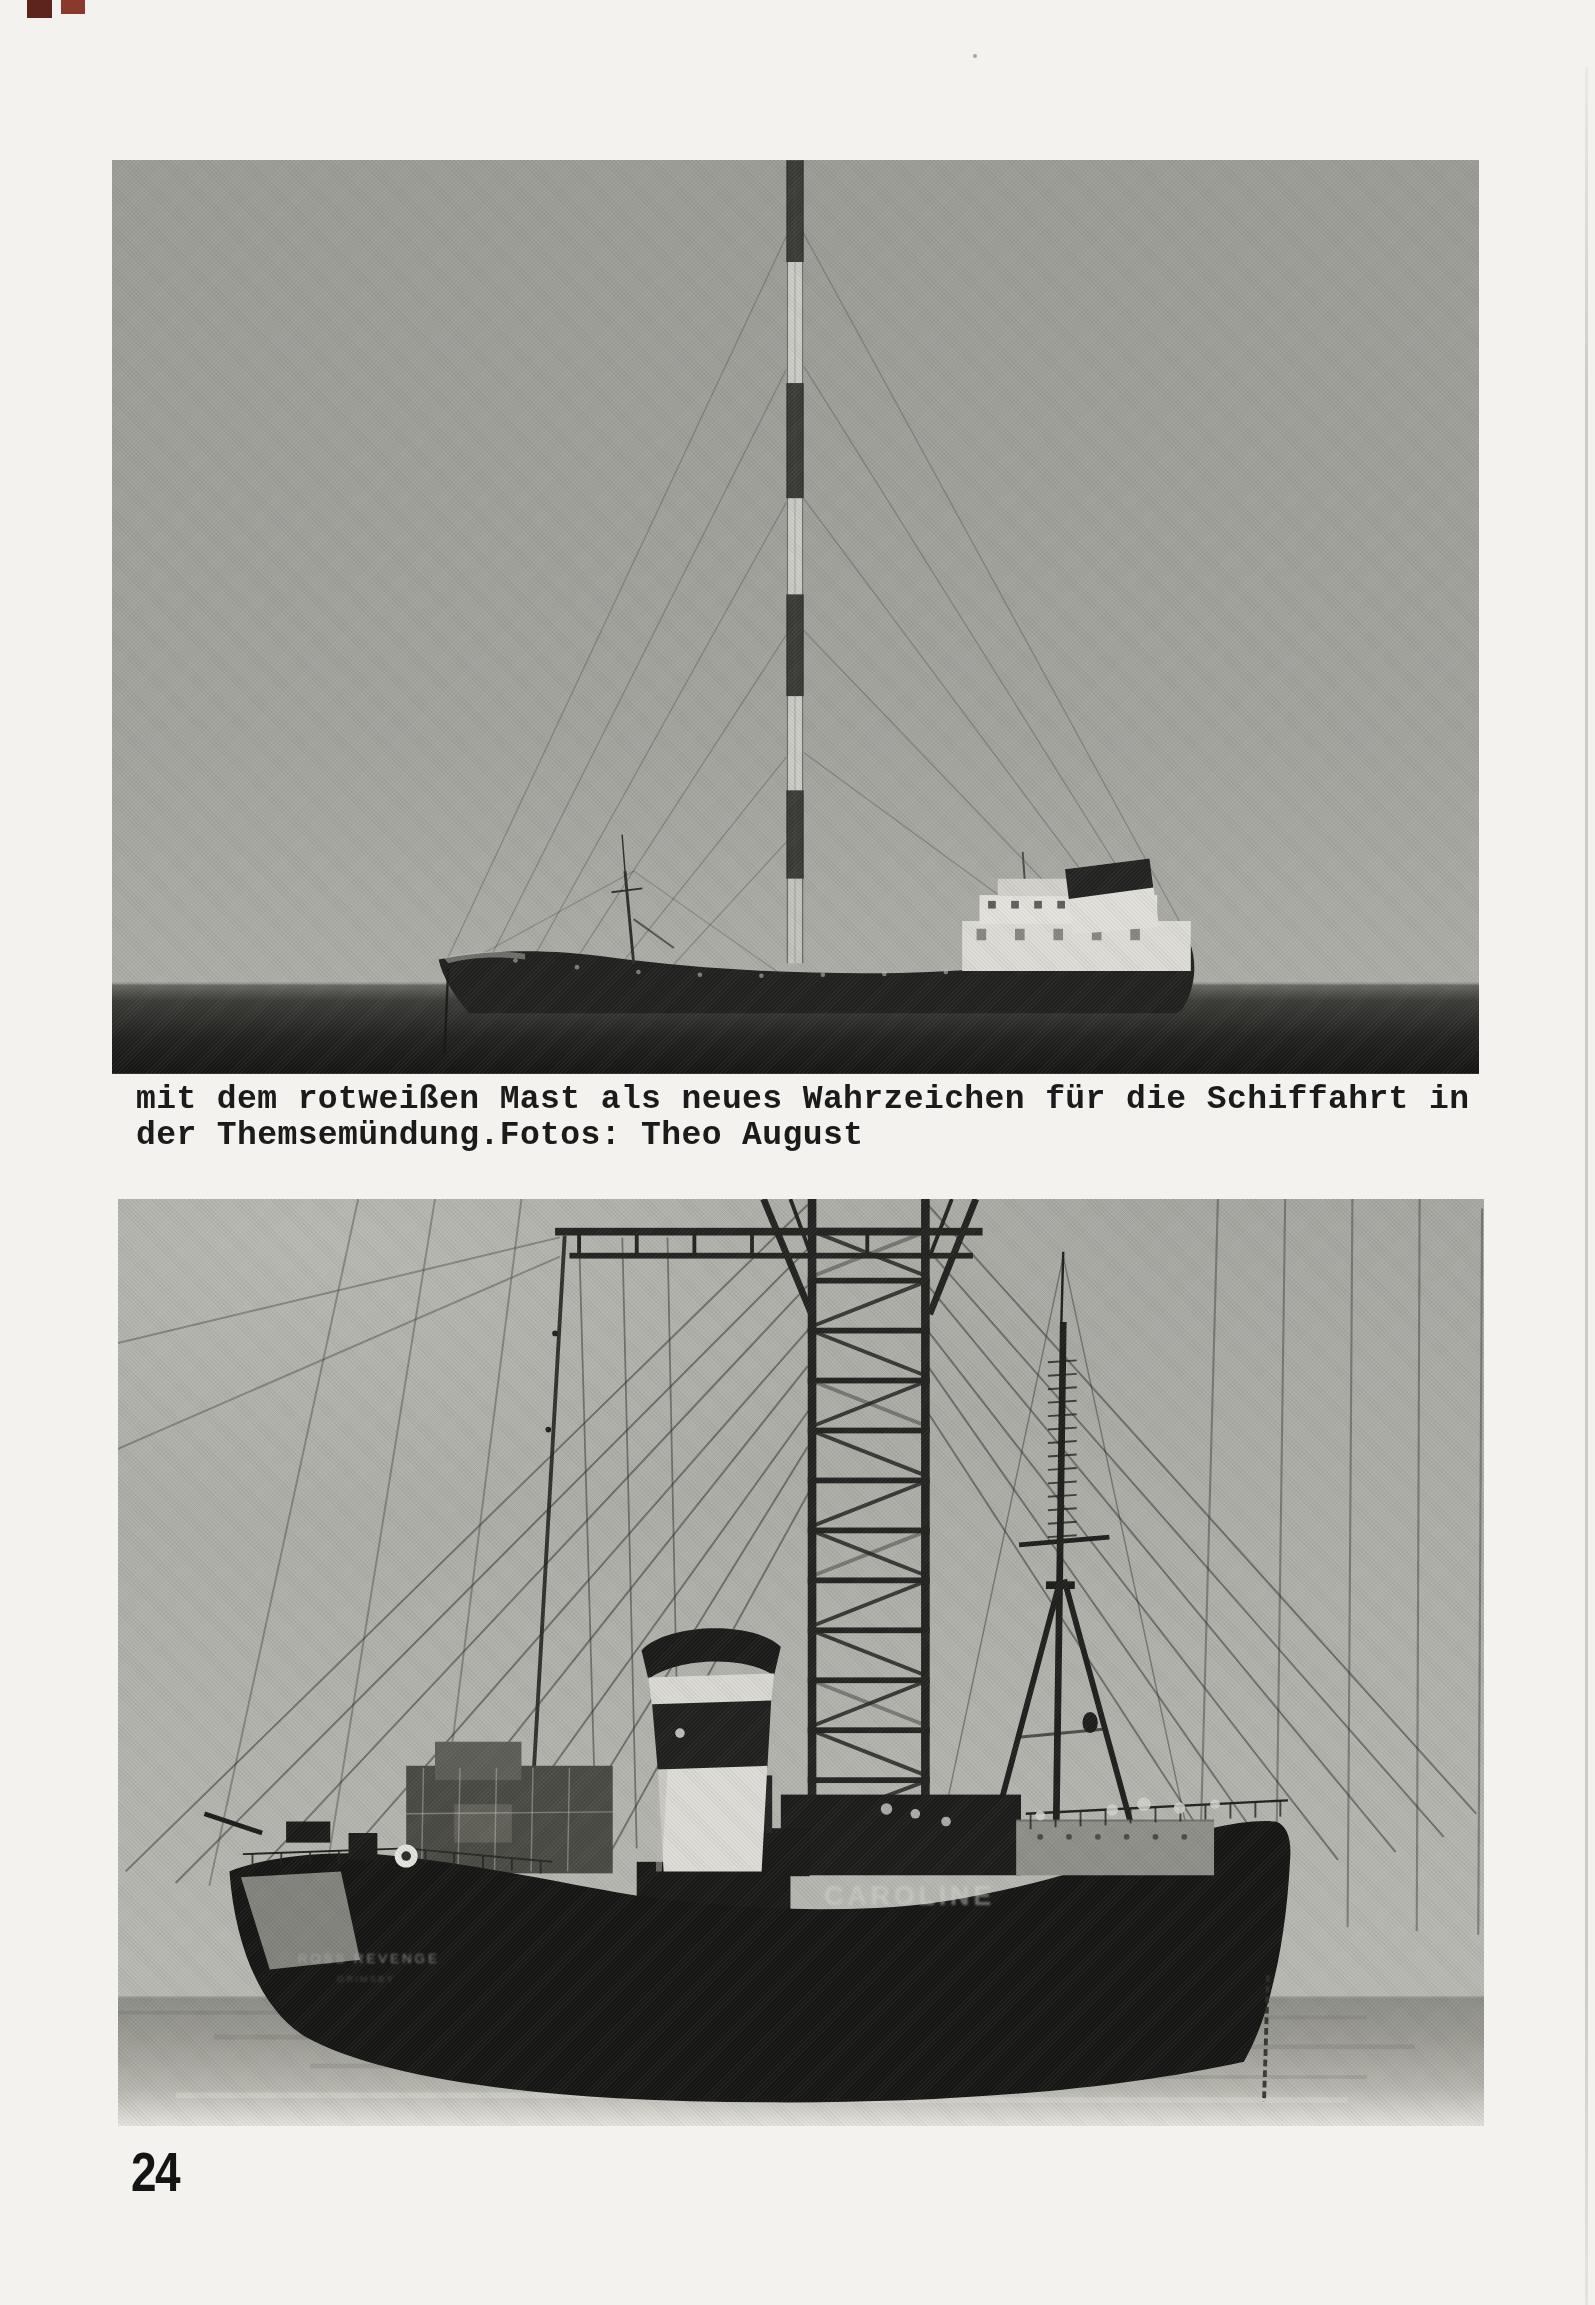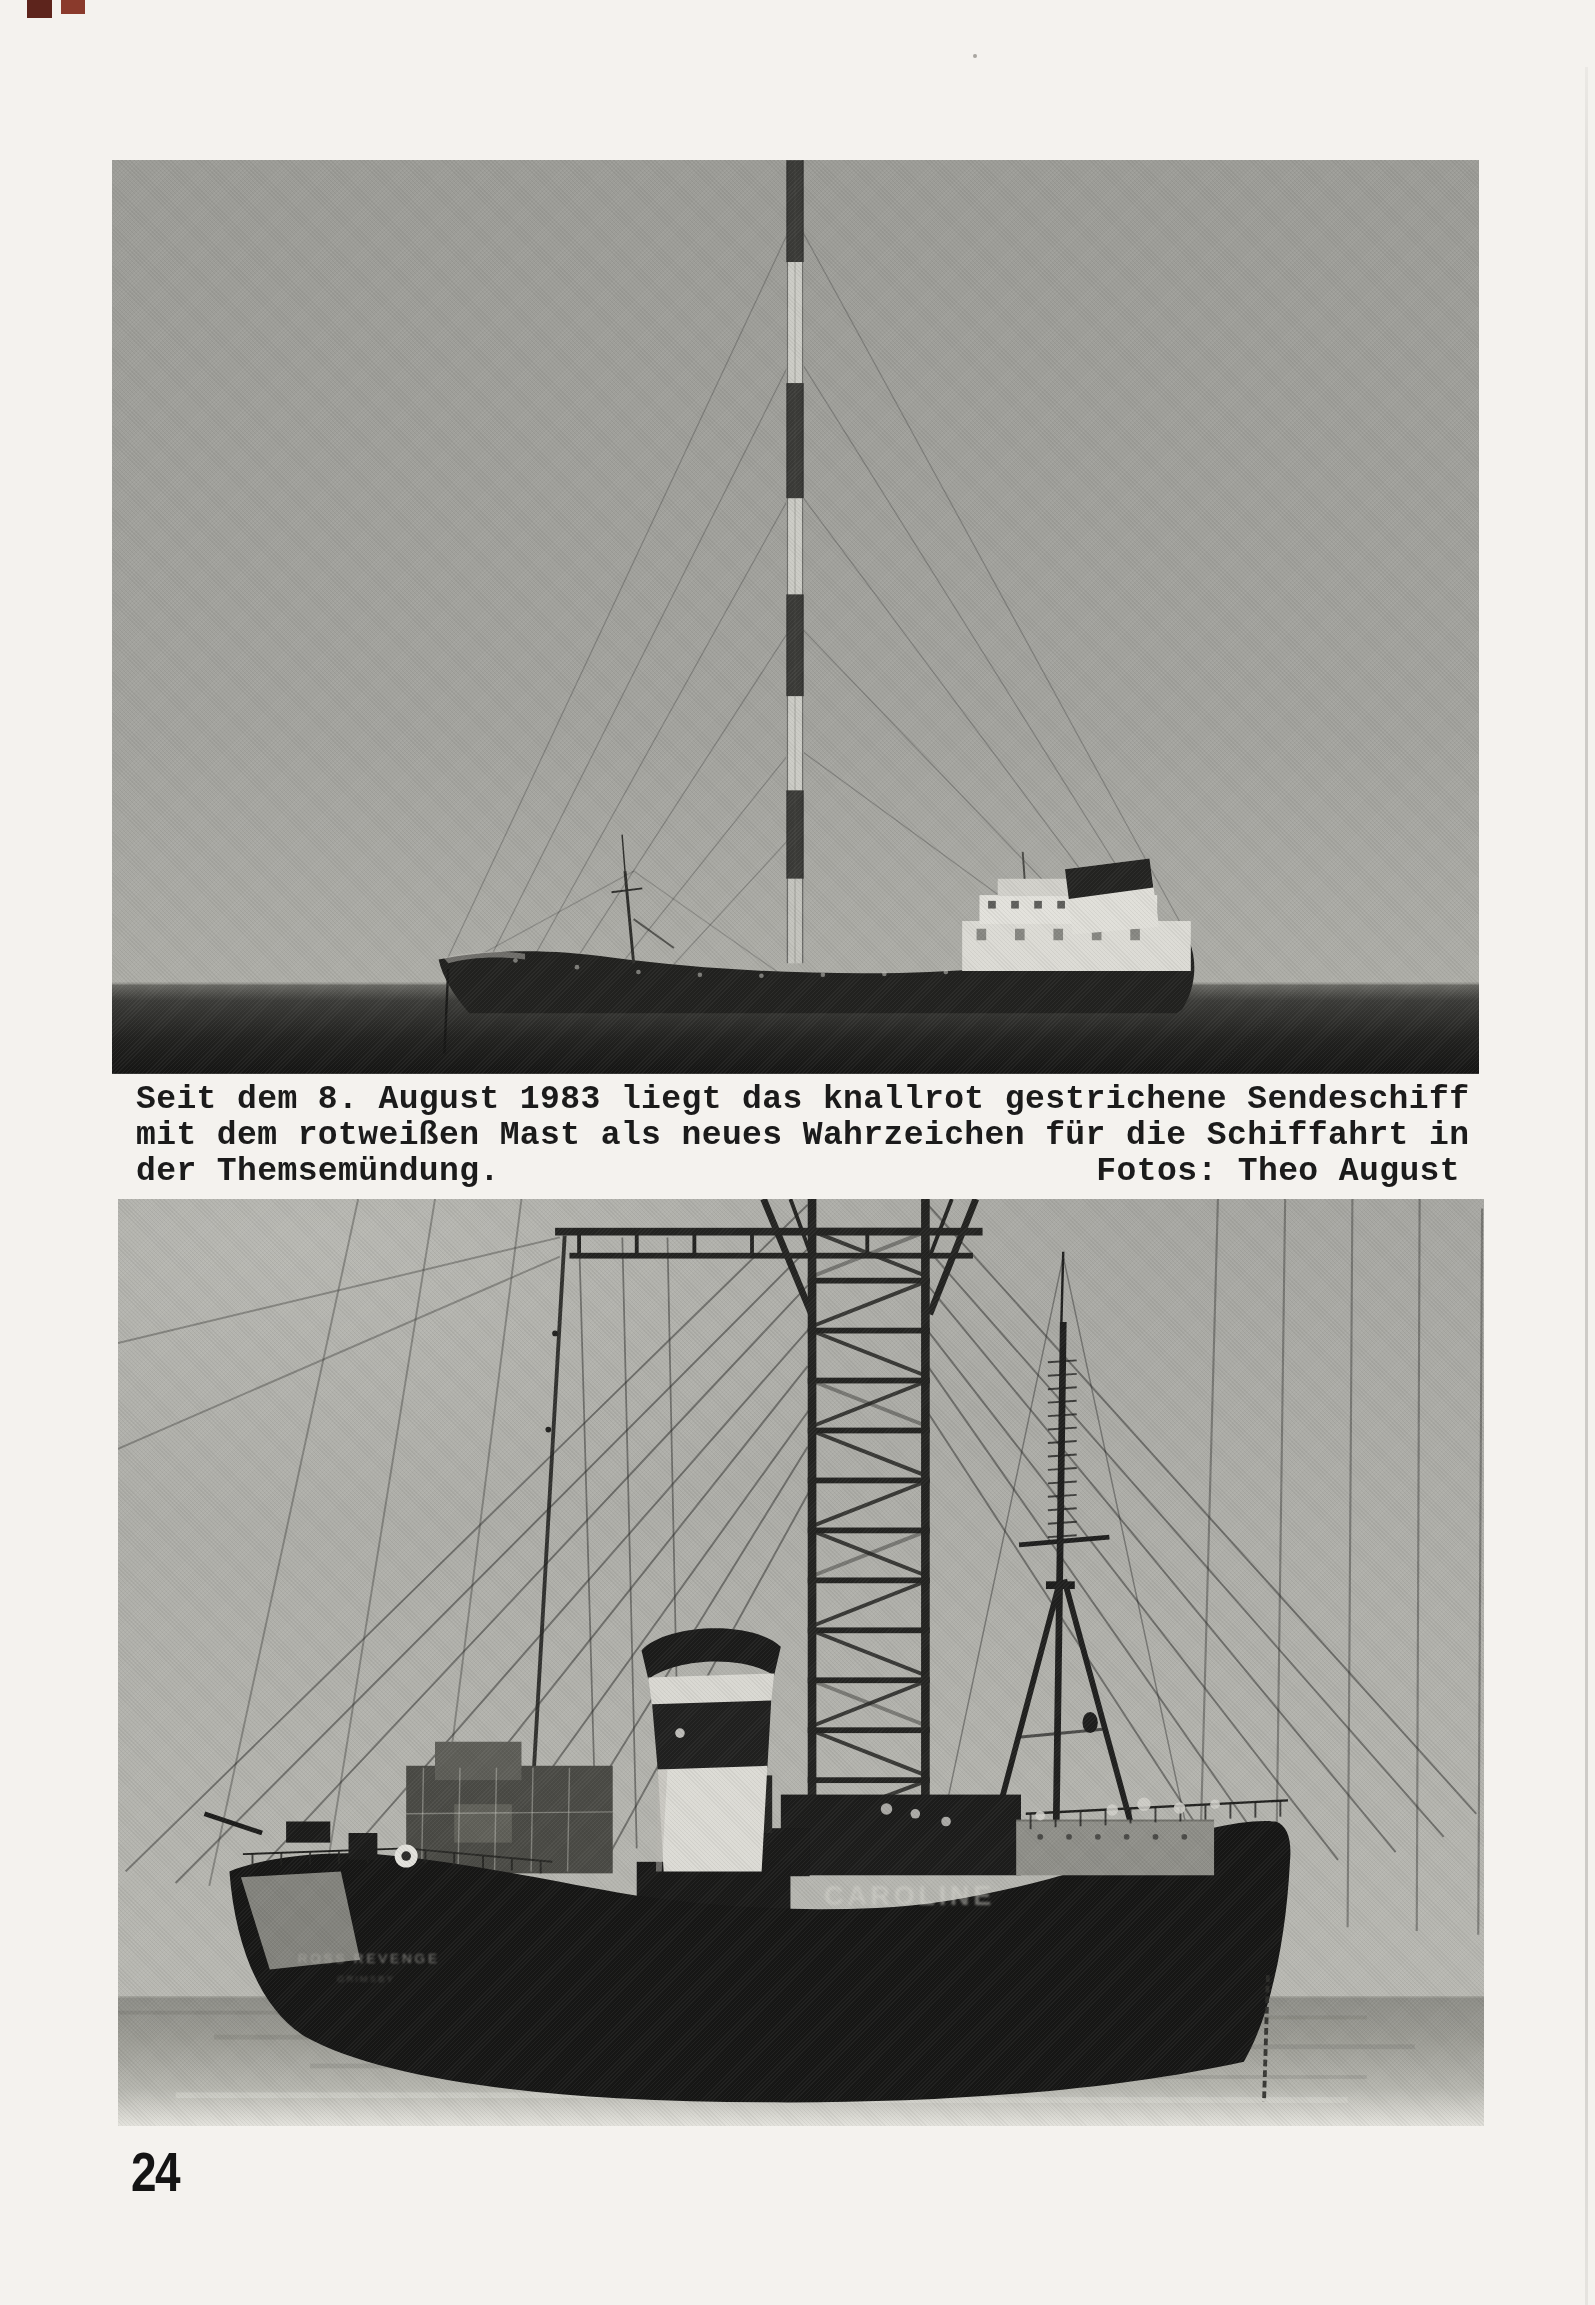--- a/index.html
+++ b/index.html
@@ -21,21 +21,21 @@
   }
   #photo-top{left:112px;top:160px;width:1367px;height:914px;}
   #photo-bottom{left:118px;top:1199px;width:1366px;height:927px;}
 
   #caption{
     position:absolute;left:136px;top:1082px;width:1324px;
     font-family:"Liberation Mono", monospace;
     font-weight:bold;font-size:33px;line-height:36px;
     letter-spacing:0.4px;color:#1b1b1b;white-space:nowrap;
   }
-  #caption .cap-row3{display:flex;justify-content:space-between;gap:39px;}
+  #caption .cap-row3{display:flex;}
 
   #page-number{
     position:absolute;left:131px;top:2139px;
     font-family:"Liberation Sans", sans-serif;font-weight:bold;
     font-size:56px;color:#141414;
     transform:scaleX(.82);transform-origin:left top;letter-spacing:-1.9px;
   }
   .corner-mark{position:absolute;top:0;}
   #corner-mark-1{left:27px;width:25px;height:18px;background:#5d241c;}
   #corner-mark-2{left:61px;width:24px;height:14.4px;background:#8a3a2c;}
@@ -158,21 +158,20 @@
       <line x1="703" y1="0" x2="703" y2="836" stroke="#2f2f2d" stroke-width="1.5" stroke-opacity=".6"></line>
       <line x1="719" y1="0" x2="719" y2="836" stroke="#2f2f2d" stroke-width="1.5" stroke-opacity=".6"></line>
       <line x1="711" y1="0" x2="711" y2="836" stroke="#55554f" stroke-width="1" stroke-opacity=".35"></line>
     </g>
 
     <line x1="350" y1="842" x2="346" y2="930" stroke="#161615" stroke-width="2.5" stroke-opacity=".9"></line>
   </svg>
 </div>
 
 <div id="caption">
-  <div>Seit dem 8. August 1983 liegt das knallrot gestrichene Sendeschiff</div>
   <div>mit dem rotweißen Mast als neues Wahrzeichen für die Schiffahrt in</div>
   <div class="cap-row3">
     <span>der Themsemündung.</span>
     <span>Fotos: Theo August</span>
   </div>
 </div>
 
 <div class="photo" id="photo-bottom">
   <svg width="1366" height="927" viewBox="0 0 1422 965">
     <defs>

